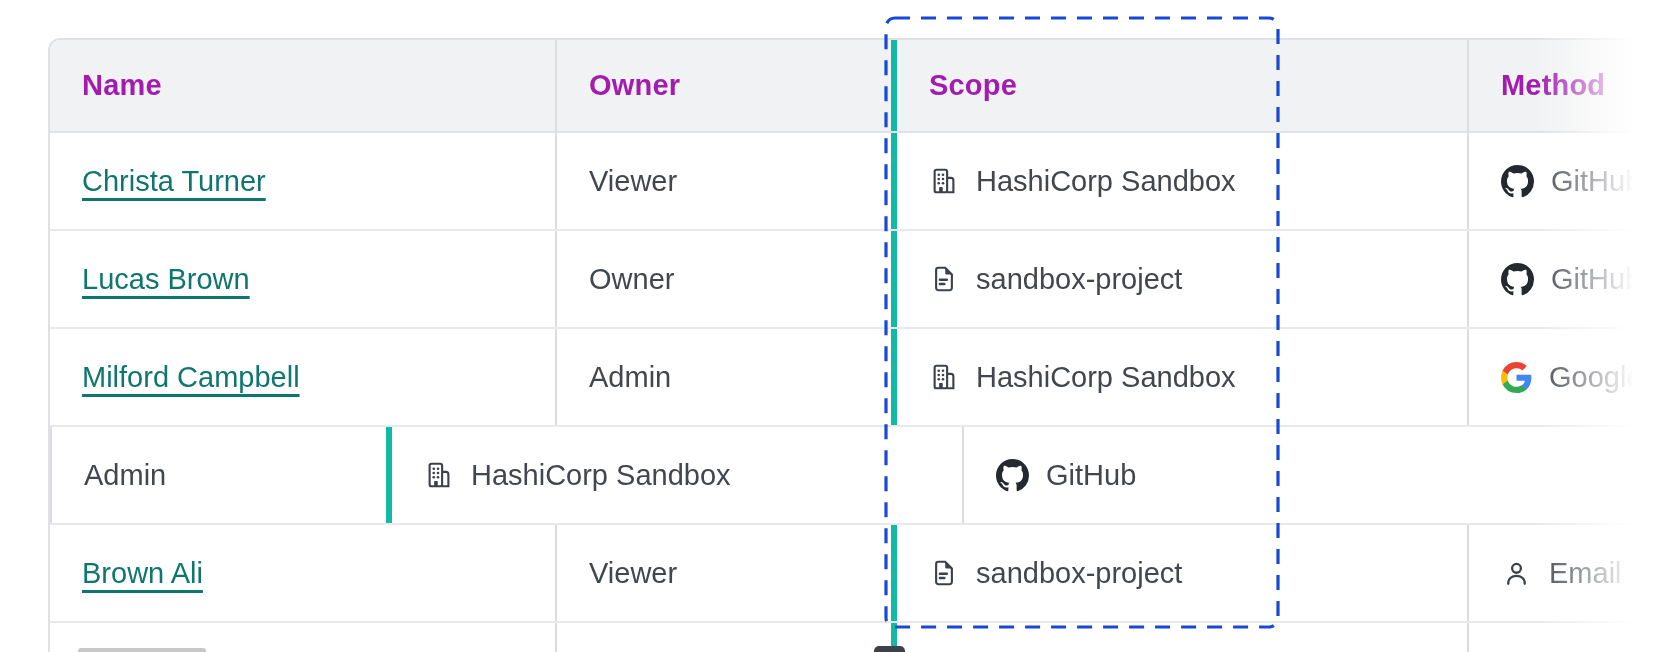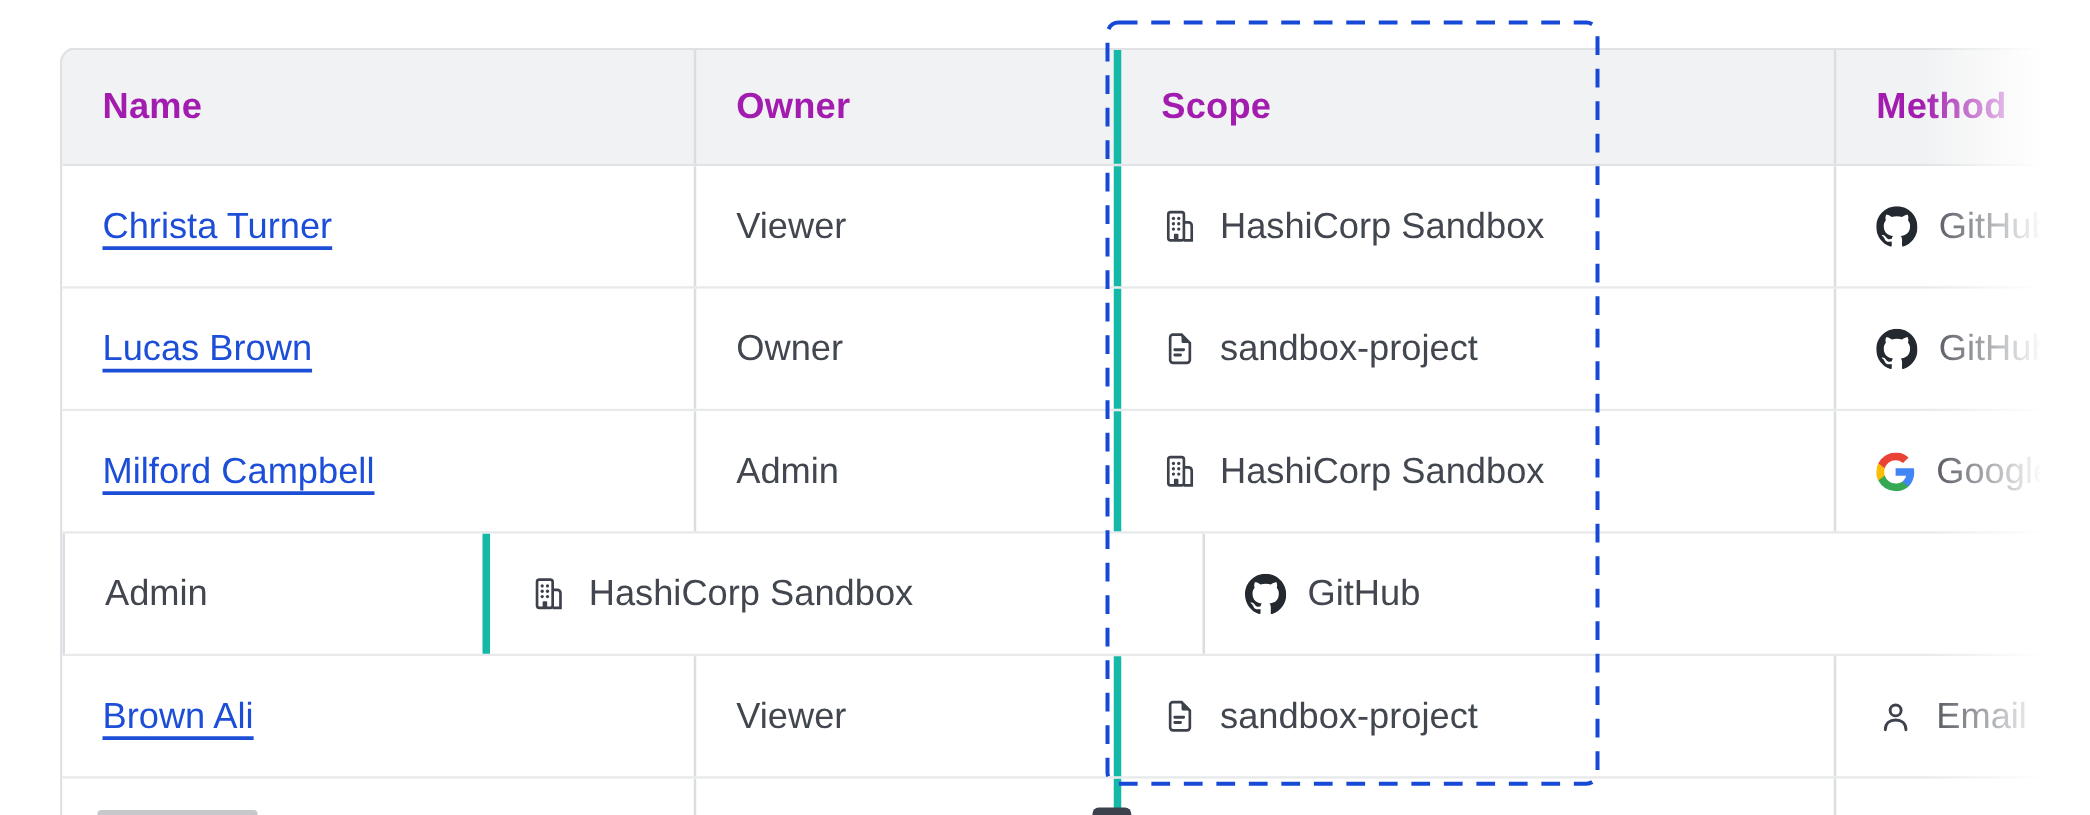--- a/index.html
+++ b/index.html
@@ -30,21 +30,21 @@
   .tr-partial{display:flex;height:46px;background:#fff;position:relative;}
   .td{
     display:flex;align-items:center;box-sizing:border-box;padding-left:32px;
     font-size:29px;color:#42464e;
   }
   .c-name{width:505px;}
   .c-role{width:336px;border-left:2px solid #dcdde0;}
   .c-scope{width:576px;border-left:6px solid #14b8a6;}
   .c-method{width:281px;border-left:2px solid #dcdde0;flex:1;}
   .name-link{
-    color:#1d4ed8;text-decoration:underline;
+    color:#0f766e;text-decoration:underline;
     text-decoration-thickness:2.5px;text-underline-offset:7px;
     cursor:pointer;
   }
   .cell-icon{display:inline-flex;flex:0 0 auto;margin-right:17px;align-items:center;}
   
   .annot{position:absolute;left:884px;top:16px;width:396px;height:613px;pointer-events:none;}
   
   .fade{
     position:absolute;right:0;top:0;width:135px;height:652px;pointer-events:none;
     background:linear-gradient(to right, rgba(255,255,255,0) 0%, #ffffff 72%);

